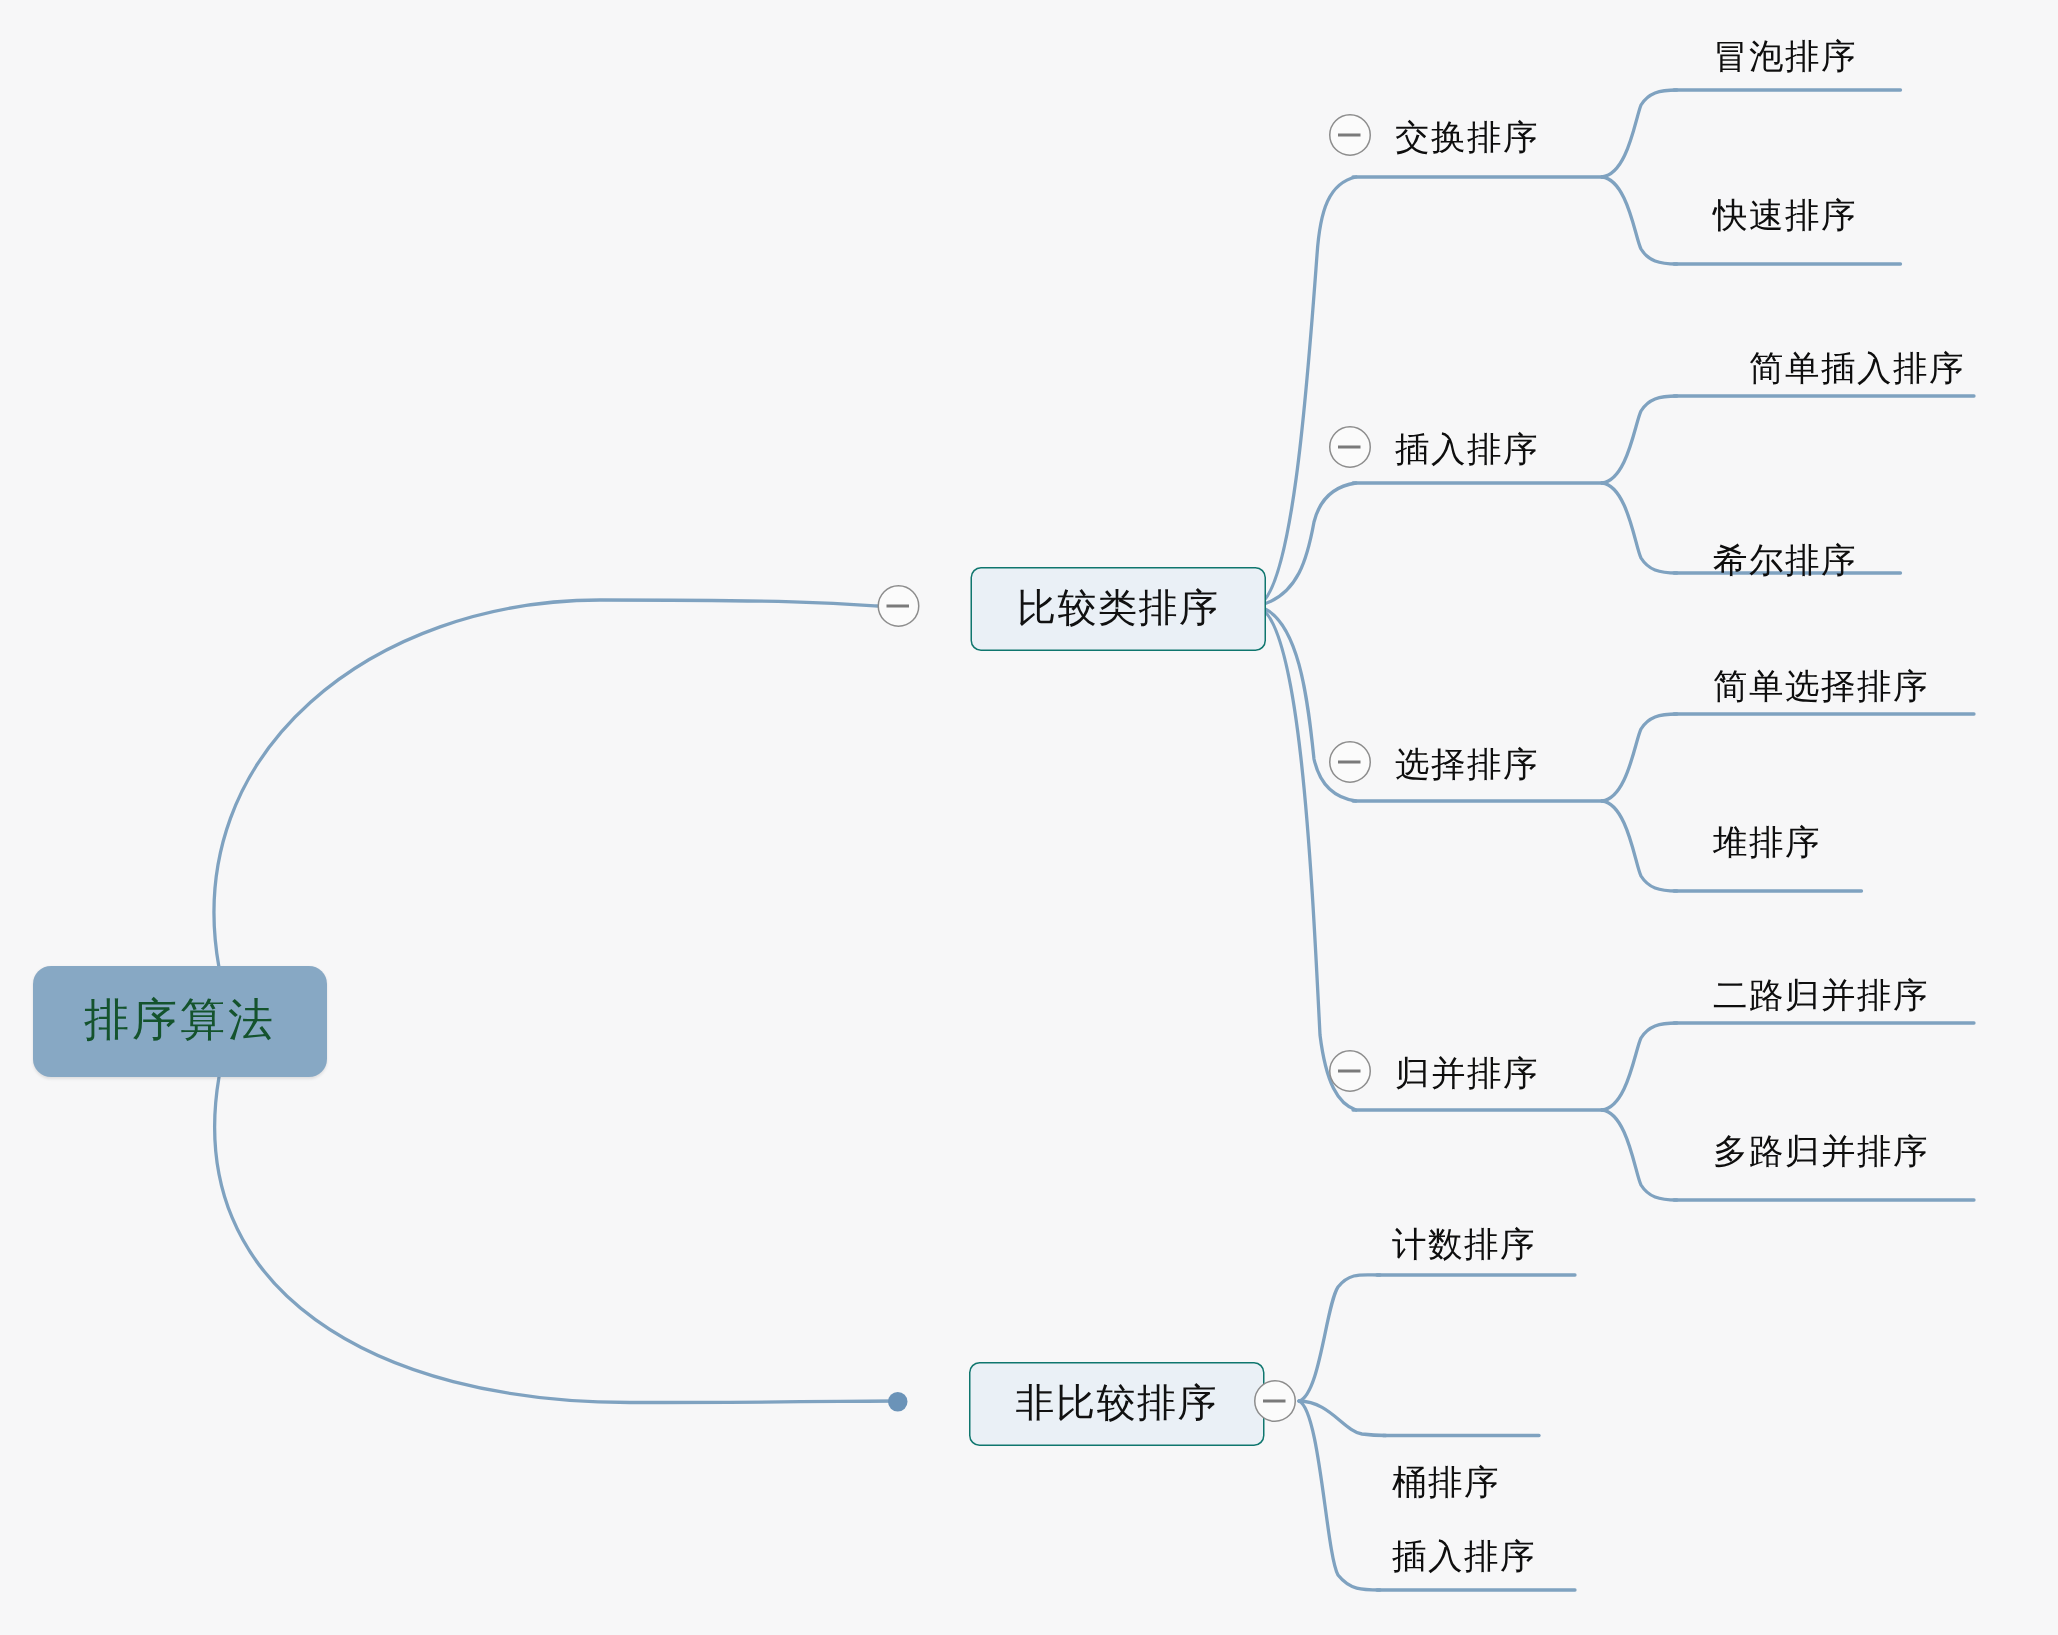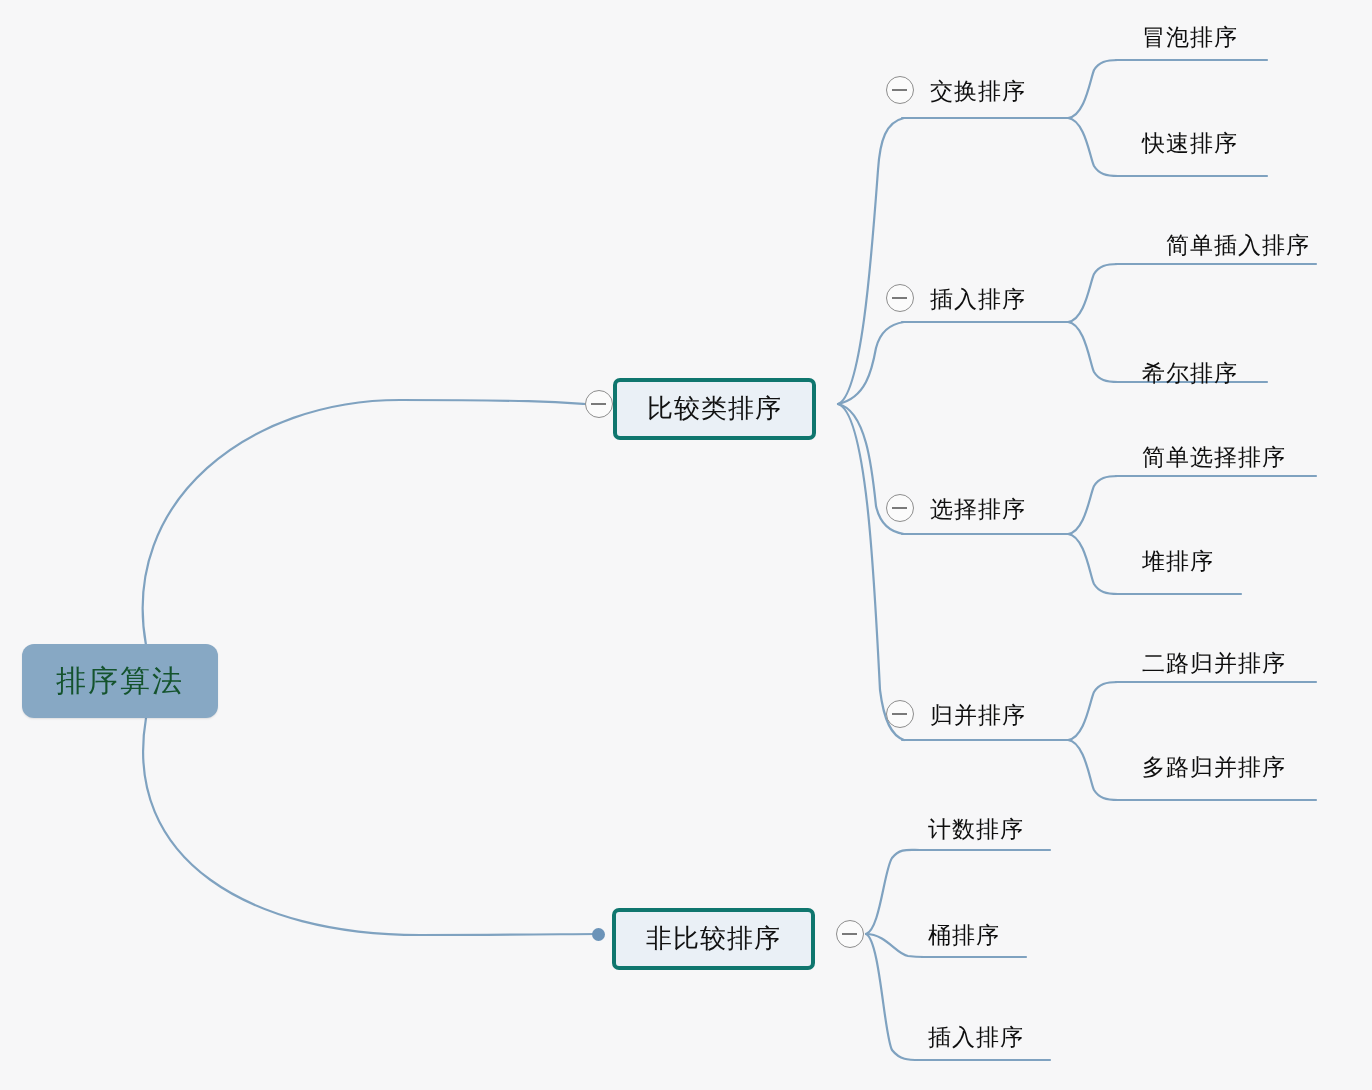--- a/index.html
+++ b/index.html
@@ -38,27 +38,28 @@
     border-radius: 12px;
     font-size: 30px;
     line-height: 1;
     padding: 22px 34px;
     letter-spacing: 2px;
     box-shadow: 0 1px 2px rgba(0,0,0,0.10);
   }
   
   .node-l2 {
     background: #eaf0f6;
-    border: 4px solid #0f766e;
+    border: 1px solid #0f766e;
     border-radius: 7px;
     color: #111111;
     font-size: 26px;
     line-height: 1;
     padding: 14px 30px;
     letter-spacing: 1px;
+    margin-left: 34px;
   }
   
   .node-l3 .l3-label {
     font-size: 23px;
     color: #0e0e0e;
     letter-spacing: 1px;
     display: block;
   }
   
   .node-leaf .leaf-label {
@@ -204,20 +205,20 @@
   <div class="node node-leaf" style="left:1142px; top:648px;">
     <span class="leaf-label">二路归并排序</span>
   </div>
   <div class="node node-leaf" style="left:1142px; top:752px;">
     <span class="leaf-label">多路归并排序</span>
   </div>
 
   <div class="node node-leaf" style="left:928px; top:814px;">
     <span class="leaf-label">计数排序</span>
   </div>
-  <div class="node node-leaf" style="left:928px; top:920px;font-family:Liberation Serif, serif;">
+  <div class="node node-leaf" style="left:928px; top:973px;font-family:Liberation Serif, serif;">
     <span class="leaf-label">桶排序</span>
   </div>
   <div class="node node-leaf" style="left:928px; top:1022px;">
     <span class="leaf-label">插入排序</span>
   </div>
 
 </div>
 
 </body></html>

